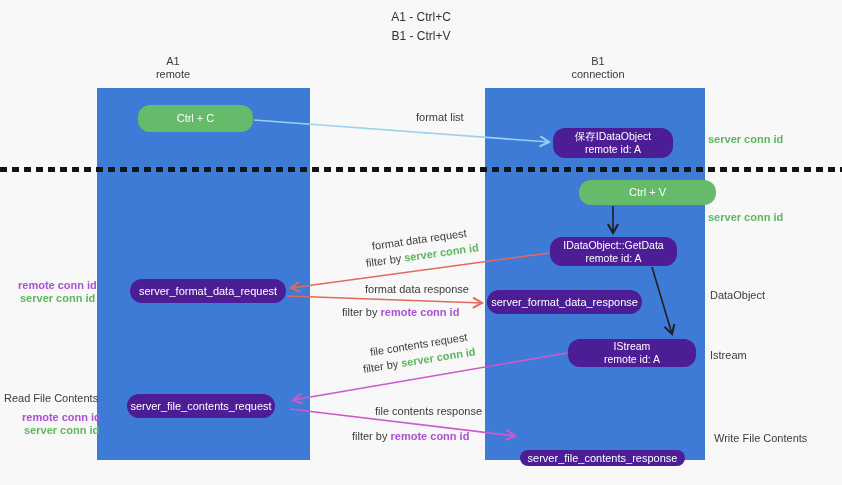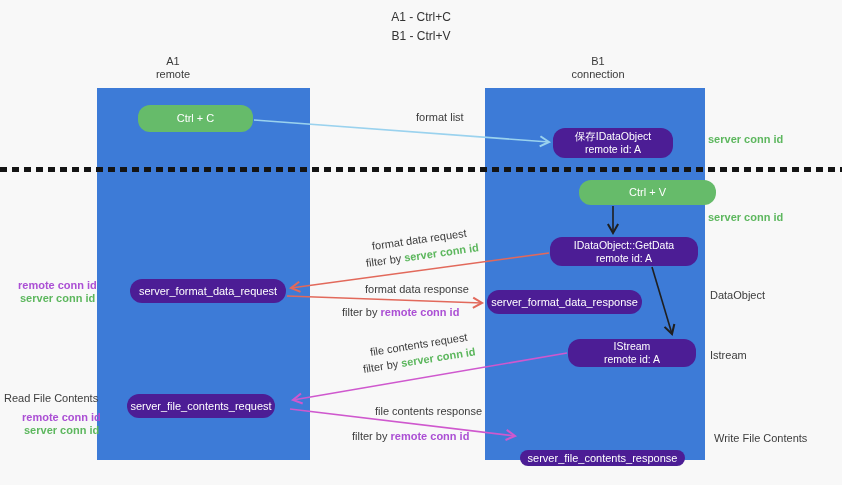--- a/index.html
+++ b/index.html
@@ -64,21 +64,21 @@
 
   <div class="node orange" style="left:553px; top:128px; width:120px; height:30px; font-size:10.5px;">
     <span>保存IDataObject</span>
     <span>remote id: A</span>
   </div>
 
   <div class="node green" style="left:579px; top:180px; width:137px; height:25px;">
     <span>Ctrl + V</span>
   </div>
 
-  <div class="node orange" style="left:550px; top:237px; width:148px; height:29px; font-size:10.5px;">
+  <div class="node orange" style="left:550px; top:237px; width:127px; height:29px; font-size:10.5px;">
     <span>IDataObject::GetData</span>
     <span>remote id: A</span>
   </div>
 
   <div class="node orange" style="left:130px; top:279px; width:156px; height:24px;">
     <span>server_format_data_request</span>
   </div>
 
   <div class="node orange" style="left:487px; top:290px; width:155px; height:24px;">
     <span>server_format_data_response</span>

